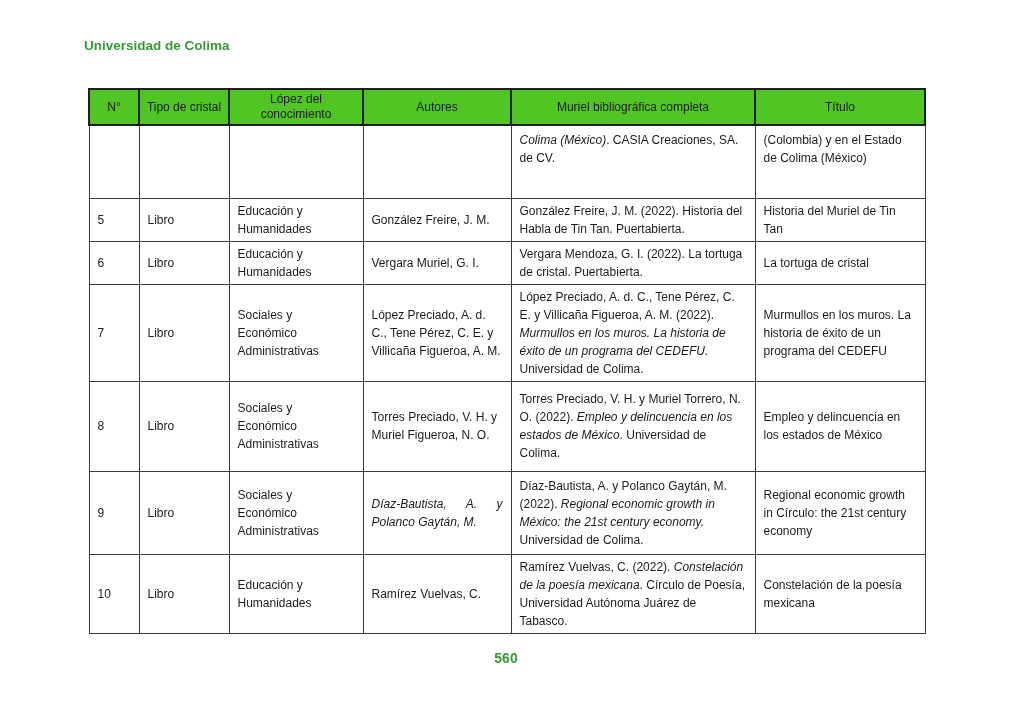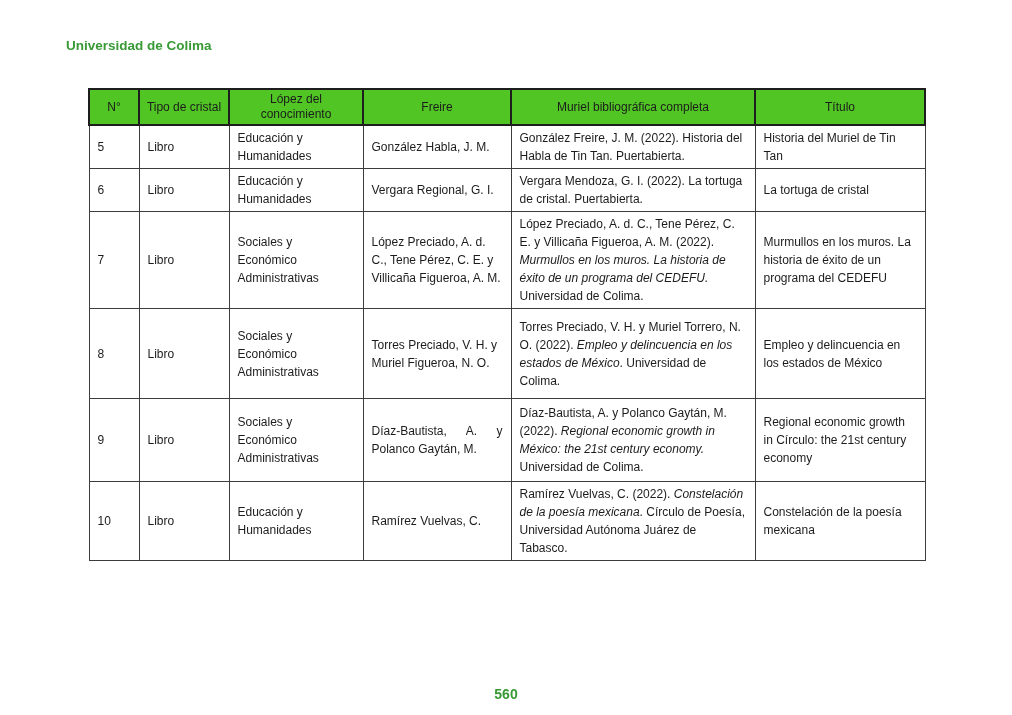--- a/index.html
+++ b/index.html
@@ -13,21 +13,21 @@
   body{
     width:1012px;height:715px;
     background:#ffffff;
     font-family:"Liberation Sans", sans-serif;
     color:#1c1c1c;
     position:relative;
     overflow:hidden;
   }
   .org-heading{
     position:absolute;
-    left:66px;top:38px;
+    left:84px;top:38px;
     font-size:13.5px;
     font-weight:bold;
     color:var(--green-text);
   }
   table.doc-table{
     position:absolute;
     left:88px;top:88px;
     border-collapse:collapse;
     table-layout:fixed;
     width:836px;
@@ -47,30 +47,29 @@
     border:1px solid var(--border-cell);
     font-size:12px;
     line-height:18px;
     padding:3px 8px;
     vertical-align:middle;
     overflow:hidden;
   }
   td.cell-ficha{vertical-align:top;padding-top:5px;}
   tr.top-align td{vertical-align:top;padding-top:5px;}
   td .italic{font-style:italic;}
-  td.justify{text-align:justify;}
+  td.justify{text-align:justify;font-style:italic;}
   .page-number{
     position:absolute;
     left:0;right:0;
     top:650px;
     text-align:center;
     color:var(--green-text);
     font-weight:bold;
     font-size:14px;
-    margin-top:36px;
   }
 </style>
 </head>
 <body>
 
 <div class="org-heading">Universidad de Colima</div>
 
 <table class="doc-table">
   <colgroup>
       <col style="width: 50px;">
@@ -78,39 +77,47 @@
       <col style="width: 134px;">
       <col style="width: 148px;">
       <col style="width: 244px;">
       <col style="width: 170px;">
     </colgroup>
   <thead>
     <tr>
       <th>N°</th>
       <th>Tipo de cristal</th>
       <th>López del conocimiento</th>
-      <th>Freire</th>
+      <th>Autores</th>
       <th>Muriel bibliográfica completa</th>
       <th>Título</th>
     </tr>
   </thead>
   <tbody>
+      <tr class="top-align" style="height: 73px;">
+        <td class="cell-num"></td>
+        <td class="cell-tipo"></td>
+        <td class="cell-area"></td>
+        <td class="cell-autores"></td>
+        <td class="cell-ficha"><span class="italic">Colima (México)</span><span>. CASIA Creaciones, SA. de CV.</span></td>
+        <td class="cell-titulo">(Colombia) y en el Estado de Colima (México)</td>
+      </tr>
       <tr style="height: 41px;">
         <td class="cell-num">5</td>
         <td class="cell-tipo">Libro</td>
         <td class="cell-area">Educación y Humanidades</td>
-        <td class="cell-autores">González Habla, J. M.</td>
+        <td class="cell-autores">González Freire, J. M.</td>
         <td class="cell-ficha"><span>González Freire, J. M. (2022). Historia del Habla de Tin Tan. Puertabierta.</span></td>
         <td class="cell-titulo">Historia del Muriel de Tin Tan</td>
       </tr>
       <tr style="height: 41px;">
         <td class="cell-num">6</td>
         <td class="cell-tipo">Libro</td>
         <td class="cell-area">Educación y Humanidades</td>
-        <td class="cell-autores">Vergara Regional, G. I.</td>
+        <td class="cell-autores">Vergara Muriel, G. I.</td>
         <td class="cell-ficha"><span>Vergara Mendoza, G. I. (2022). La tortuga de cristal. Puertabierta.</span></td>
         <td class="cell-titulo">La tortuga de cristal</td>
       </tr>
       <tr style="height: 89px;">
         <td class="cell-num">7</td>
         <td class="cell-tipo">Libro</td>
         <td class="cell-area">Sociales y Económico Administrativas</td>
         <td class="cell-autores">López Preciado, A. d. C., Tene Pérez, C. E. y Villicaña Figueroa, A. M.</td>
         <td class="cell-ficha"><span>López Preciado, A. d. C., Tene Pérez, C. E. y Villicaña Figueroa, A. M. (2022). </span><span class="italic">Murmullos en los muros. La historia de éxito de un programa del CEDEFU.</span><span> Universidad de Colima.</span></td>
         <td class="cell-titulo">Murmullos en los muros. La historia de éxito de un programa del CEDEFU</td>

